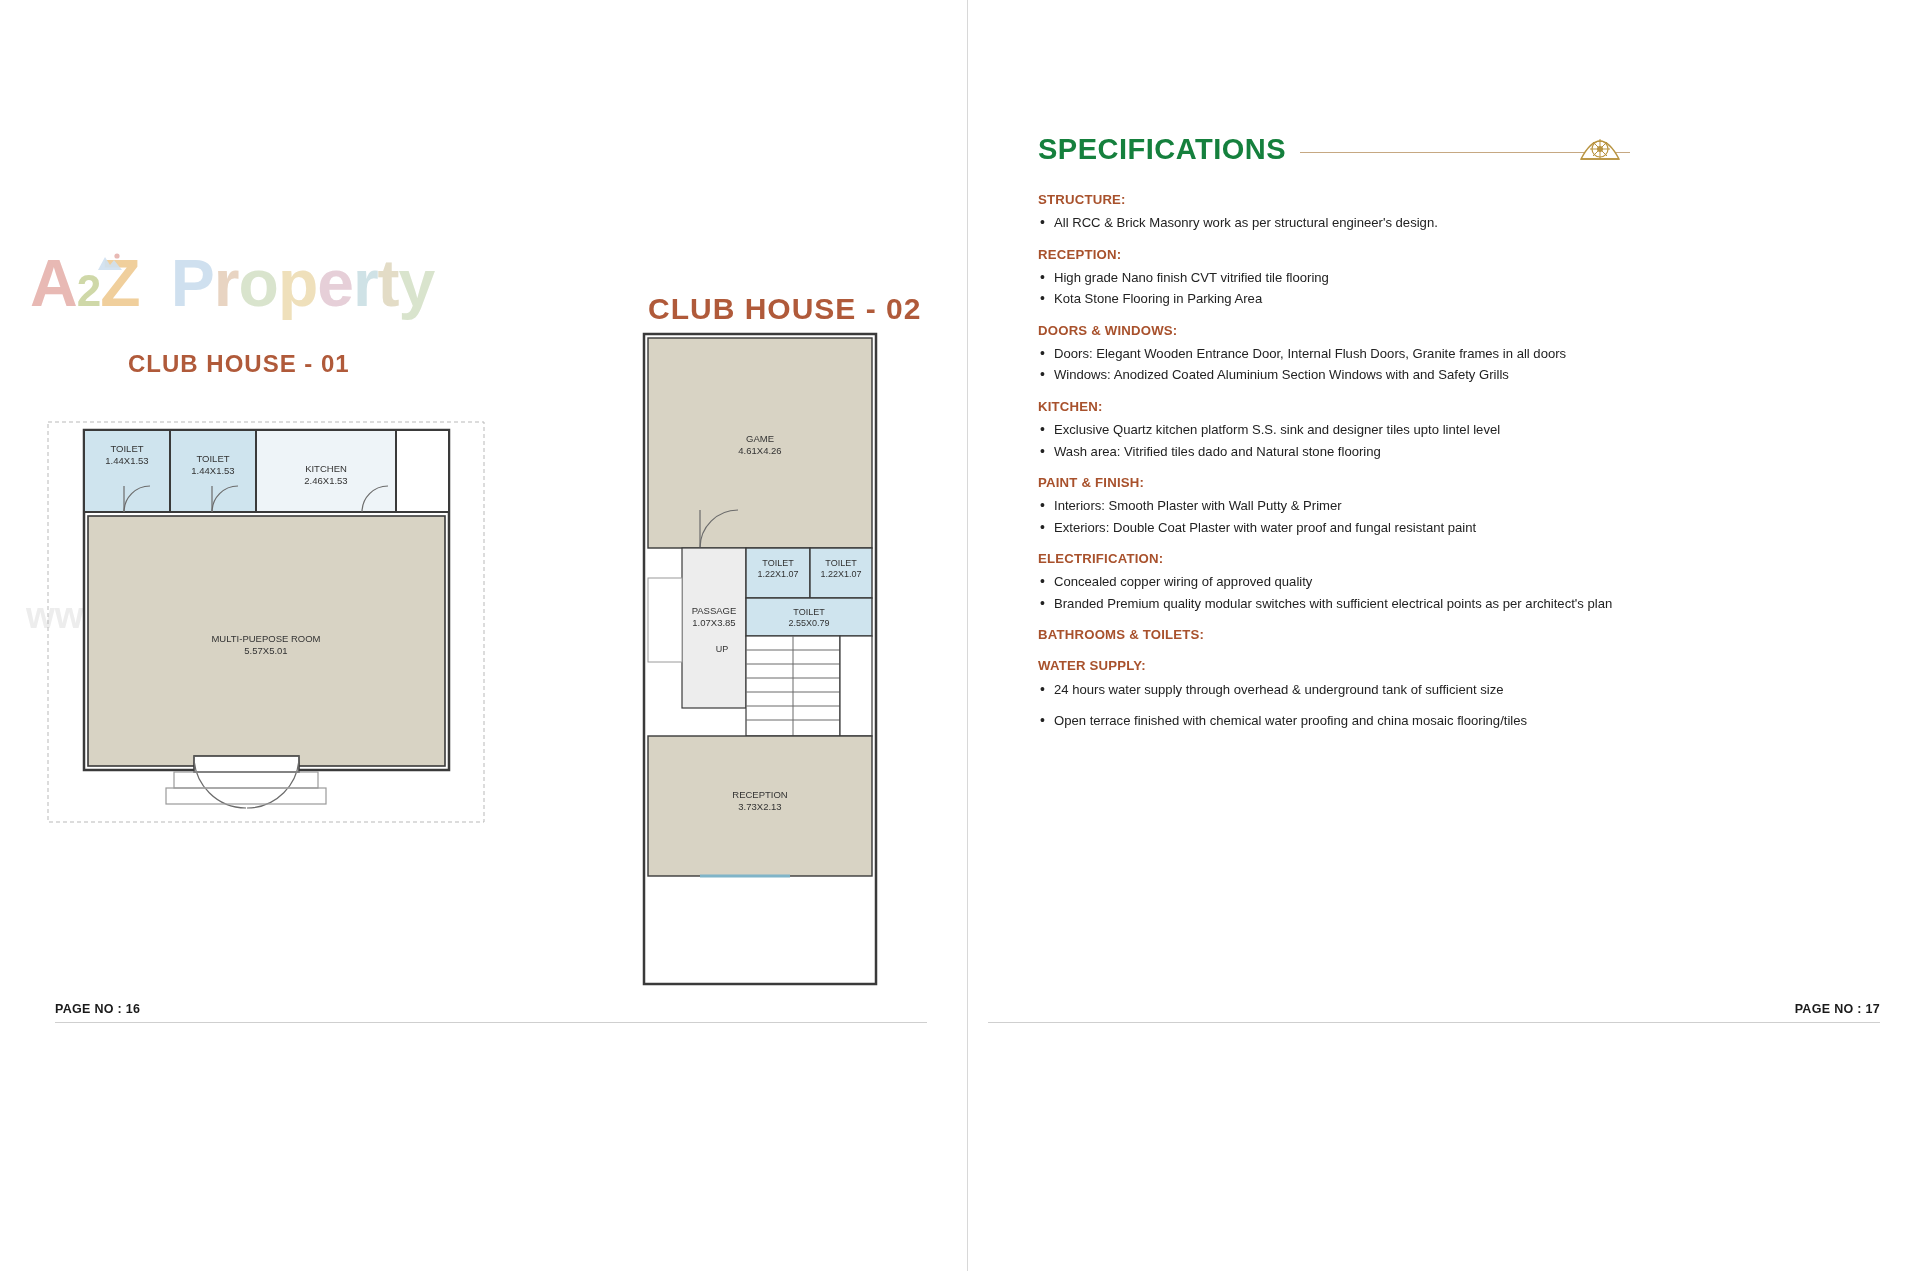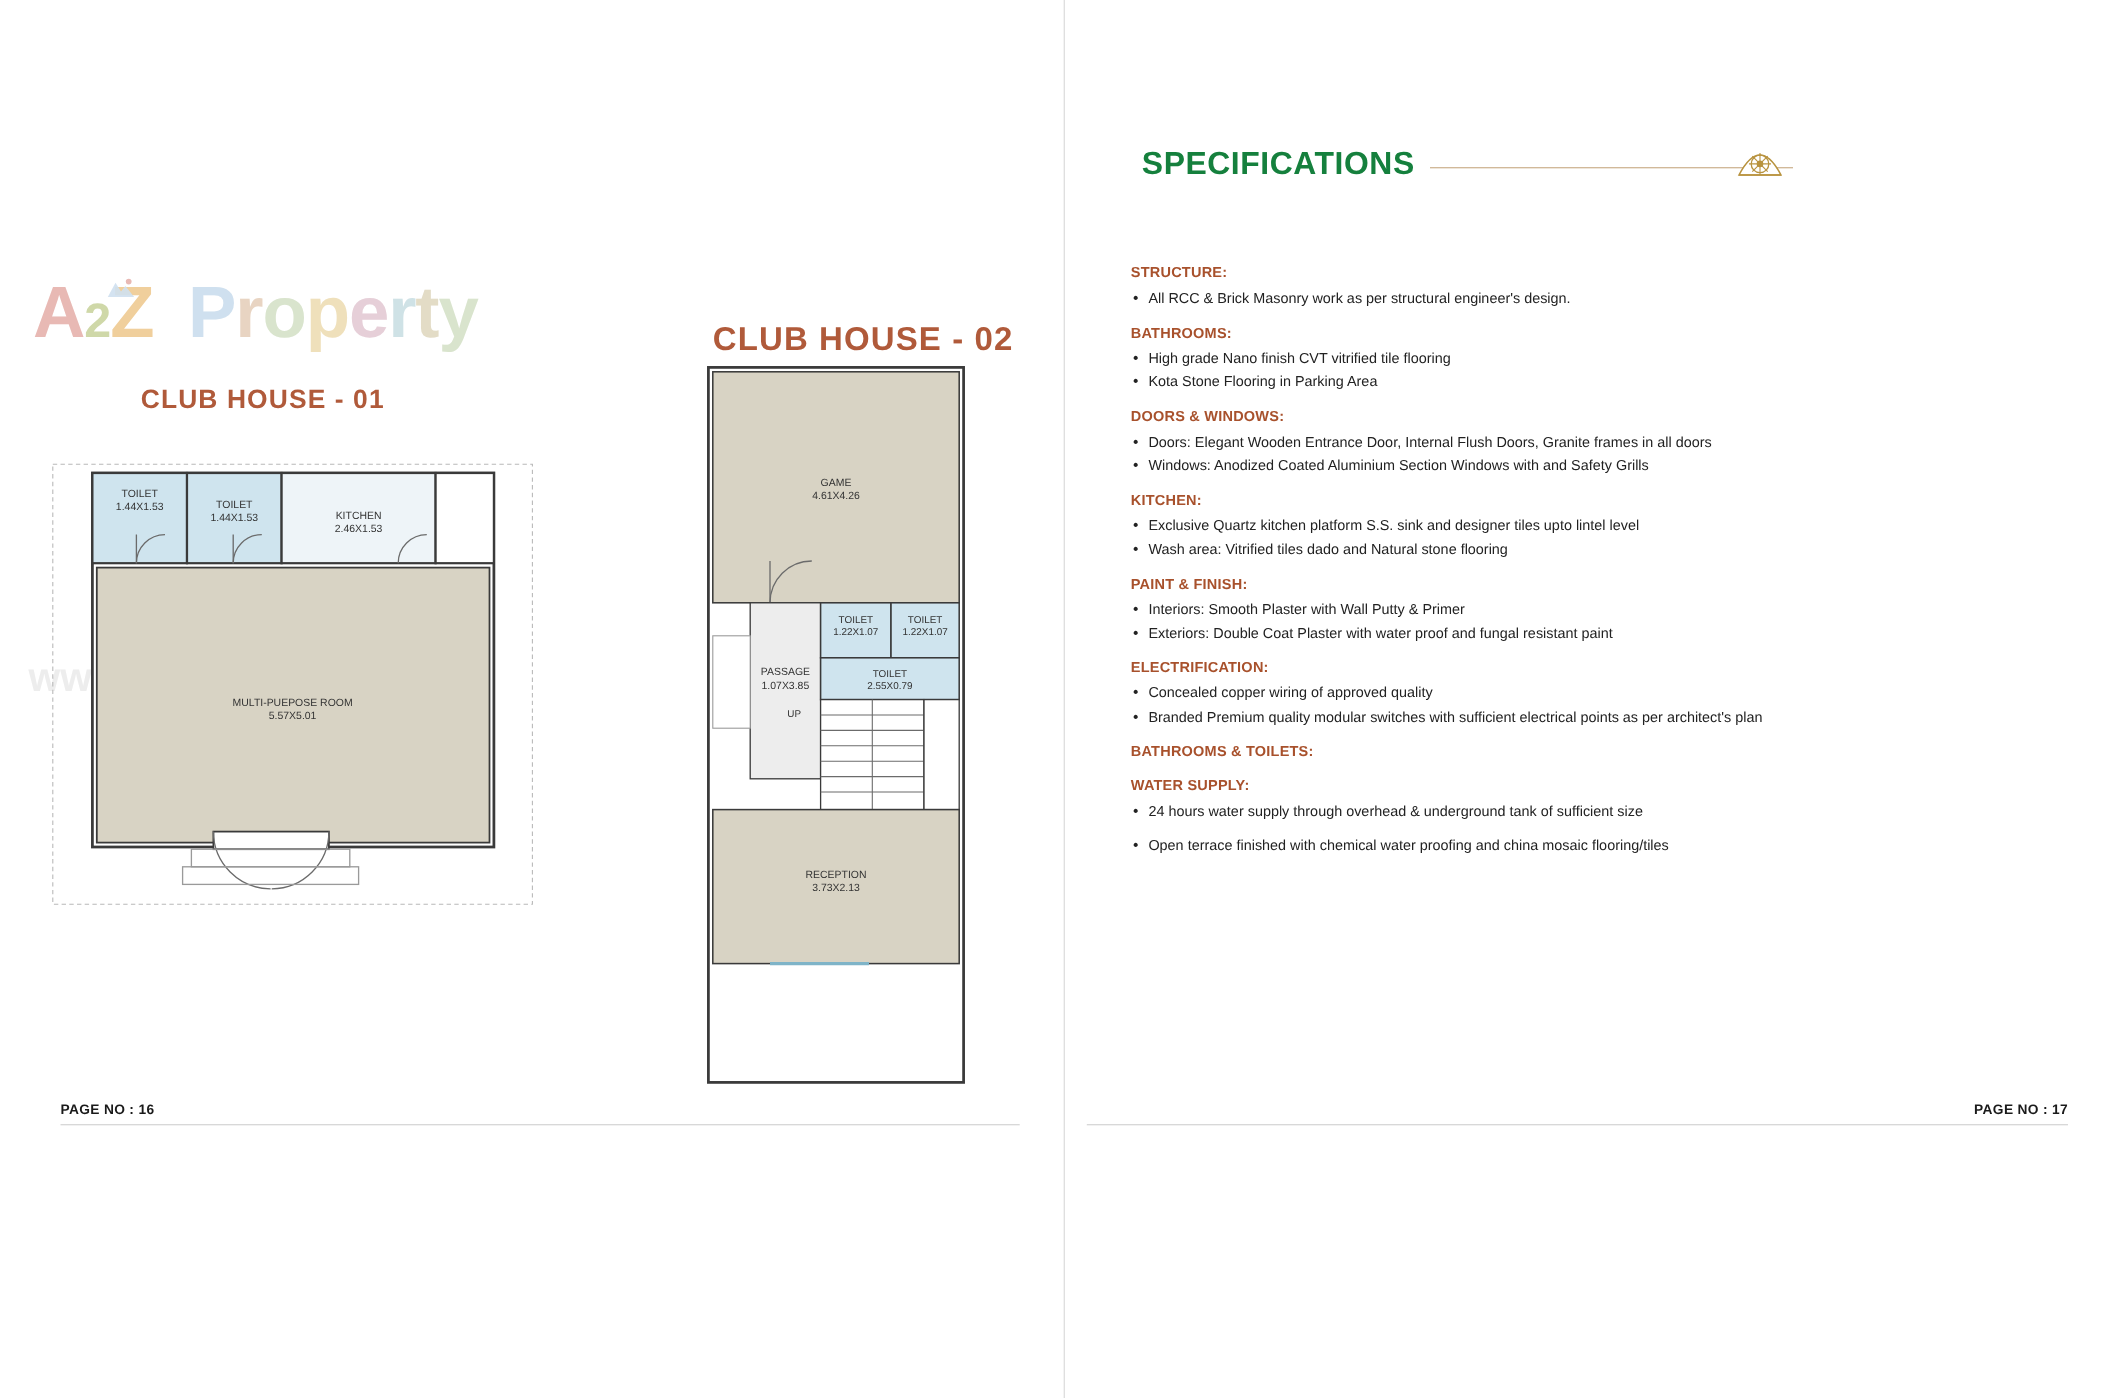--- a/index.html
+++ b/index.html
@@ -134,27 +134,26 @@
   .head-emblem {
     position: absolute;
     right: 15px;
     top: -8px;
     width: 46px;
     height: 40px;
   }
 
   .spec-body {
     position: absolute;
-    left: 60px;
+    left: 70px;
     top: 190px;
     width: 620px;
     font-size: 13.1px;
     color: #222;
     line-height: 1.55;
-    margin-top: 48px;
   }
   .spec-section { margin-bottom: 11px; }
   .spec-section h2 {
     margin: 0 0 3px 0;
     font-size: 13.2px;
     color: #a8512c;
     font-weight: bold;
     letter-spacing: .2px;
   }
   .spec-section ul {
@@ -321,21 +320,21 @@
     <div class="spec-body">
 
       <div class="spec-section">
         <h2>STRUCTURE:</h2>
         <ul>
           <li>All RCC &amp; Brick Masonry work as per structural engineer's design.</li>
         </ul>
       </div>
 
       <div class="spec-section">
-        <h2>BATHROOMS:</h2>
+        <h2>RECEPTION:</h2>
         <ul>
           <li>High grade Nano finish CVT vitrified tile flooring</li>
           <li>Kota Stone Flooring in Parking Area</li>
         </ul>
       </div>
 
       <div class="spec-section">
         <h2>DOORS &amp; WINDOWS:</h2>
         <ul>
           <li>Doors: Elegant Wooden Entrance Door, Internal Flush Doors, Granite frames in all doors</li>

